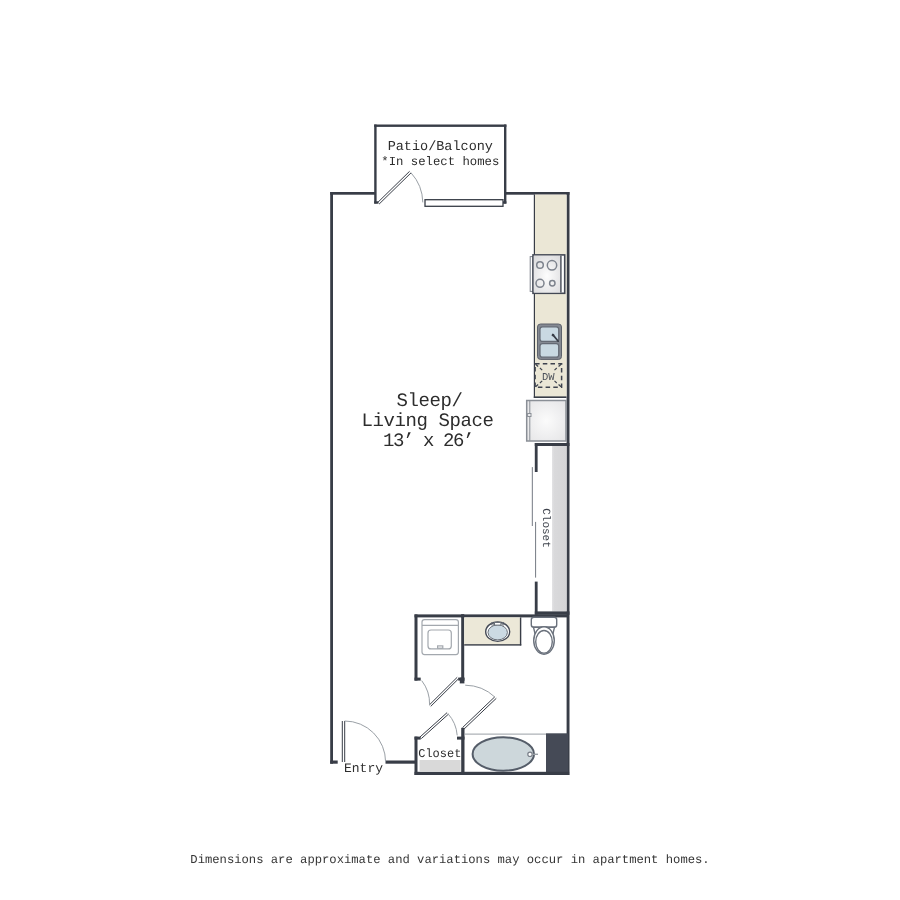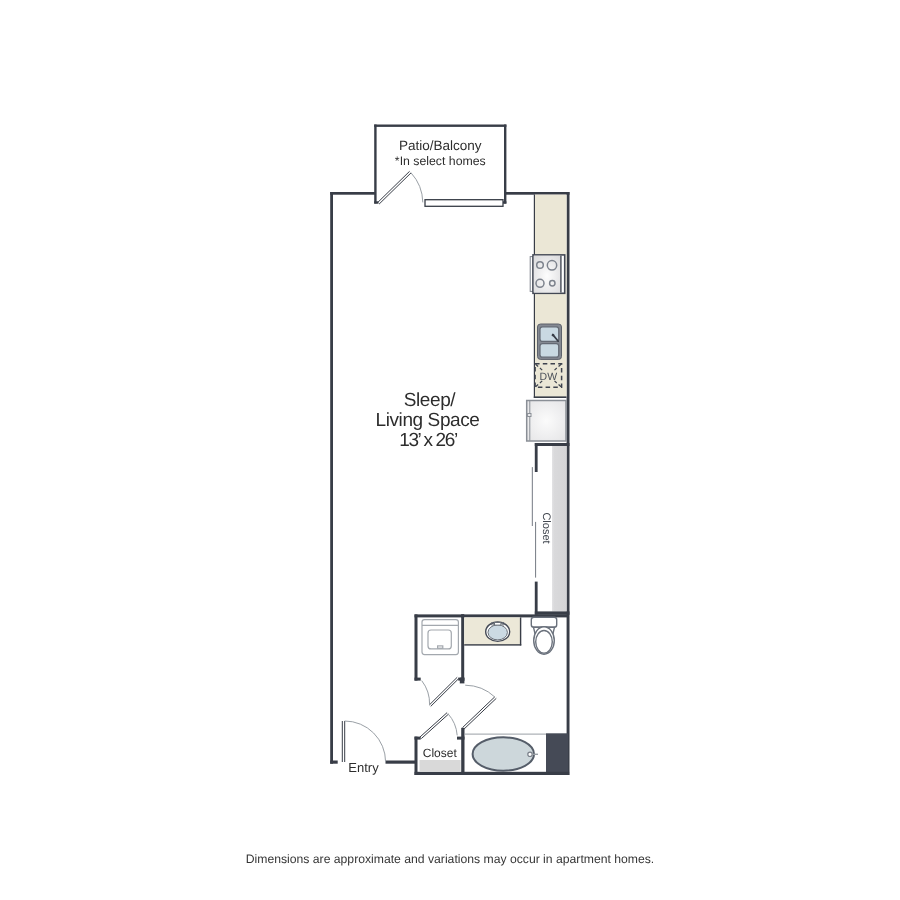--- a/index.html
+++ b/index.html
@@ -1,16 +1,16 @@
 <!DOCTYPE html>
 <html><head>
 <meta charset="utf-8">
 <style>
   html,body{margin:0;padding:0;background:#ffffff;}
-  .page{position:relative;width:900px;height:900px;background:#fff;font-family:Liberation Sans, sans-serif;}
+  .page{position:relative;width:900px;height:900px;background:#fff;font-family:Liberation Mono, monospace;}
   svg{position:absolute;left:0;top:0;}
 </style>
 </head>
 <body>
 <div class="page">
 <div style="mix-blend-mode:multiply;position:absolute;left:0;top:0;width:2px;height:2px;background:transparent"></div>
 <svg width="900" height="900" viewBox="0 0 900 900" style="text-rendering:geometricPrecision">
   <defs>
     <radialGradient id="gradStove" cx="50%" cy="55%" r="70%">
       <stop offset="0%" stop-color="#fdfdfd"></stop>

